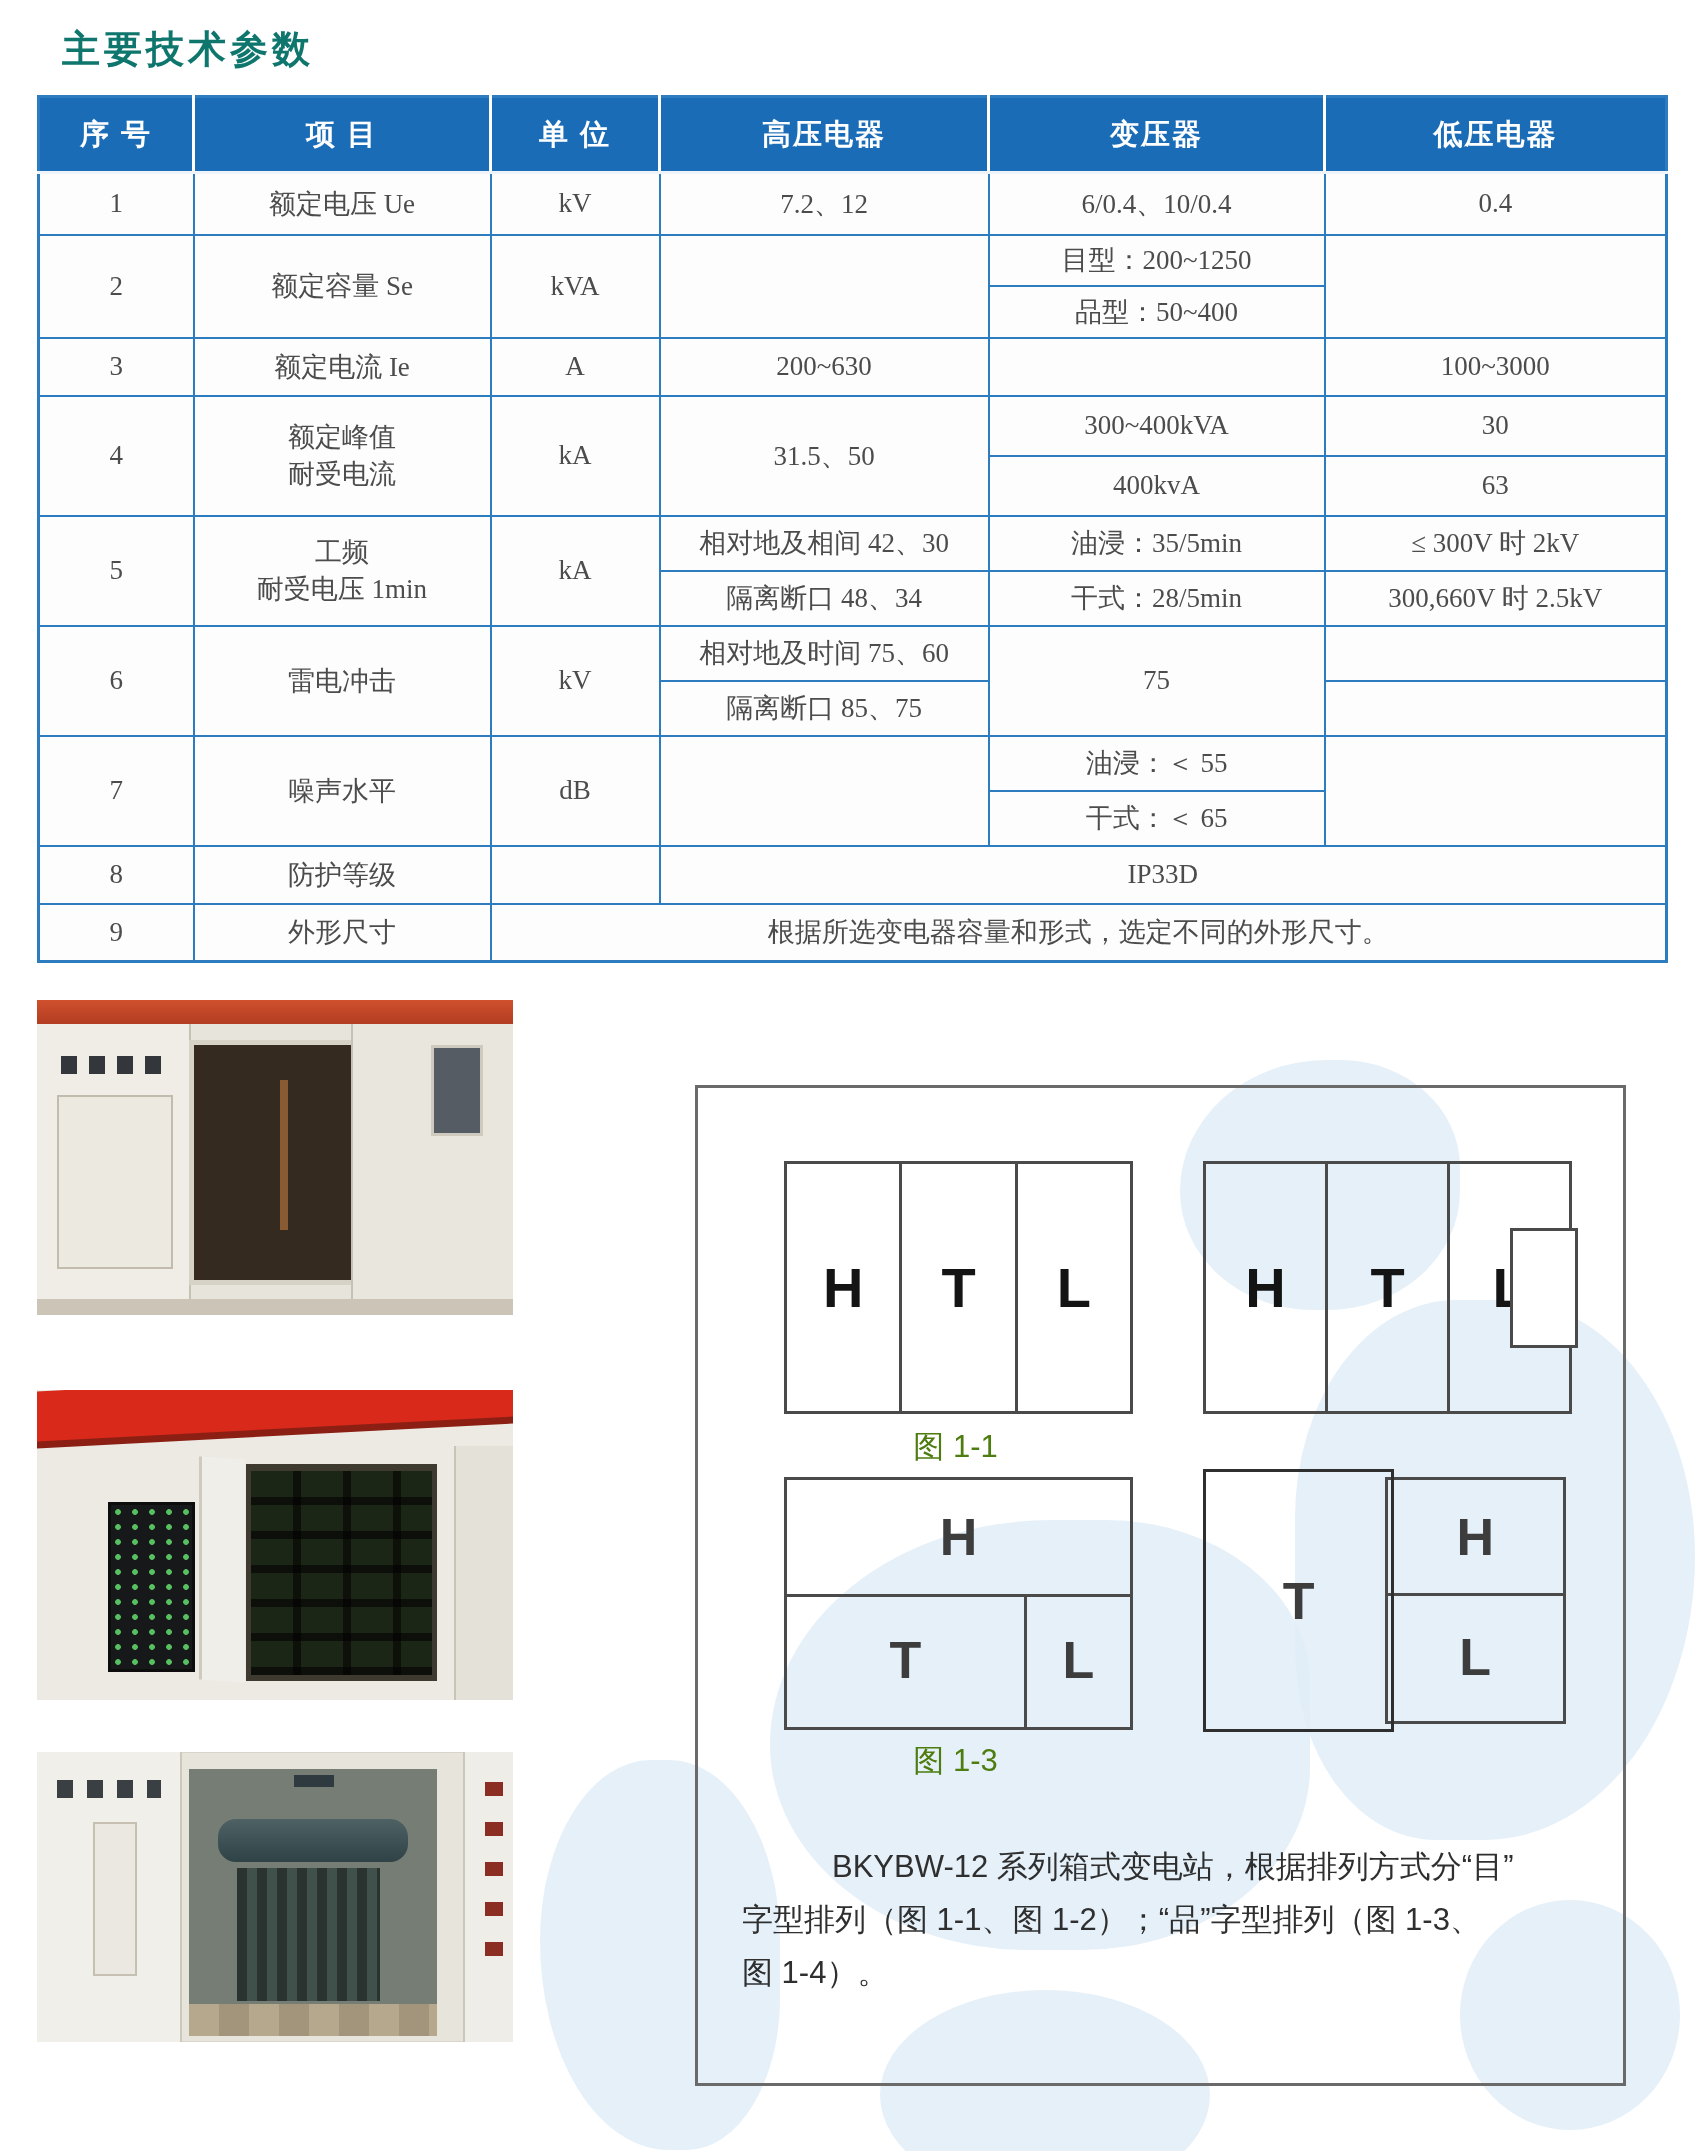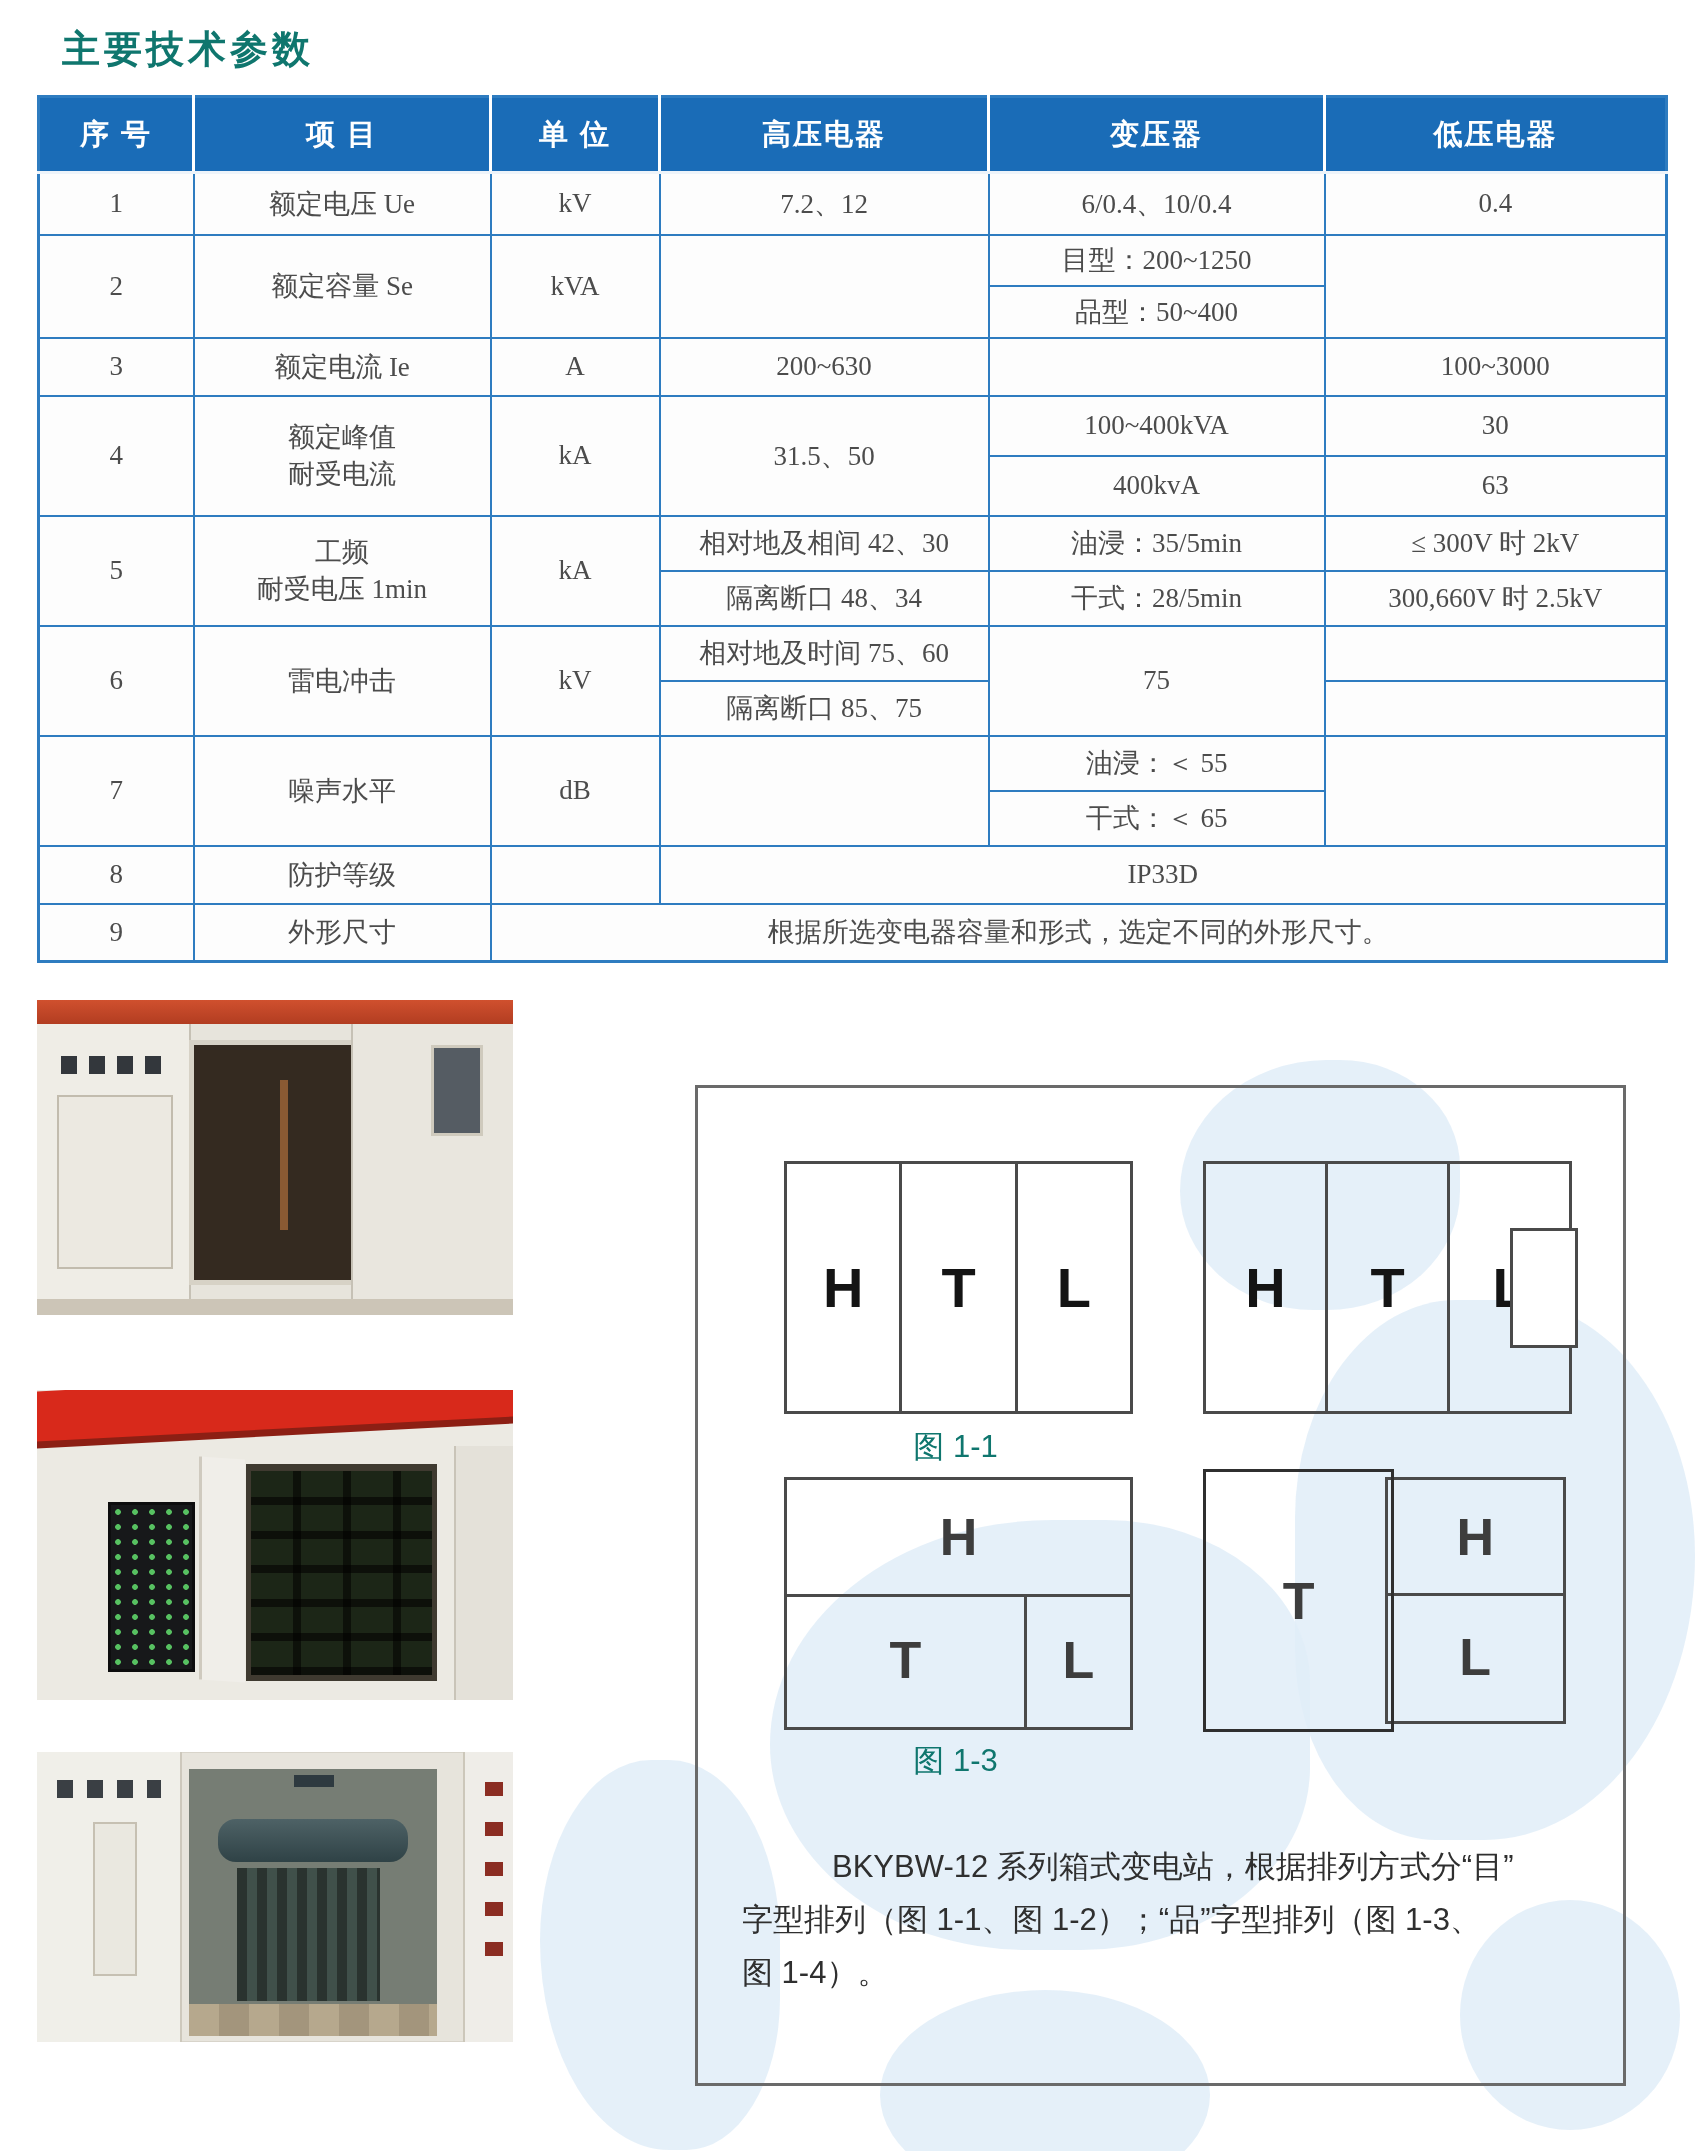--- a/index.html
+++ b/index.html
@@ -29,21 +29,21 @@
   
   .panel-title{position:absolute;left:698px;top:1028px;font-size:32px;color:#3f3f3f;
                letter-spacing:1px;z-index:2;}
   .panel-box{position:absolute;left:695px;top:1085px;width:925px;height:995px;
              border:3px solid #6a6a6a;z-index:1;}
   .figbox{position:absolute;border:3px solid #4a4a4a;z-index:2;}
   .figrow{display:flex;width:100%;height:100%;}
   .fcell{flex:1;display:flex;align-items:center;justify-content:center;
          font-size:56px;font-weight:bold;color:#141414;font-family:"Liberation Sans",sans-serif;}
   .fcell + .fcell{border-left:3px solid #4a4a4a;}
-  .fig-label{position:absolute;text-align:center;font-size:31px;color:#0f766e;z-index:2;}
+  .fig-label{position:absolute;text-align:center;font-size:31px;color:#4d7c0f;z-index:2;}
   .annex{position:absolute;right:-9px;top:26%;width:17%;height:46%;background:#ffffff;
          border:3px solid #4a4a4a;}
   
   .fig3-top{position:absolute;left:0;top:0;right:0;height:46%;border-bottom:3px solid #4a4a4a;
             display:flex;align-items:center;justify-content:center;font-size:52px;font-weight:bold;}
   .fig3-bot{position:absolute;left:0;bottom:0;right:0;top:46%;display:flex;}
   .fig3-t{flex:0 0 69%;display:flex;align-items:center;justify-content:center;font-size:52px;font-weight:bold;}
   .fig3-l{flex:1;border-left:3px solid #4a4a4a;display:flex;align-items:center;justify-content:center;
           font-size:52px;font-weight:bold;}
   
@@ -118,21 +118,21 @@
       <td>200~630</td>
       <td></td>
       <td>100~3000</td>
     </tr>
     <tr style="height:60px">
       <td rowspan="2">4</td>
       <td rowspan="2" class="pre">额定峰值
 耐受电流</td>
       <td rowspan="2">kA</td>
       <td rowspan="2">31.5、50</td>
-      <td>100~400kVA</td>
+      <td>300~400kVA</td>
       <td>30</td>
     </tr>
     <tr style="height:60px">
       <td>400kvA</td>
       <td>63</td>
     </tr>
     <tr style="height:55px">
       <td rowspan="2">5</td>
       <td rowspan="2" class="pre">工频
 耐受电压 1min</td>

